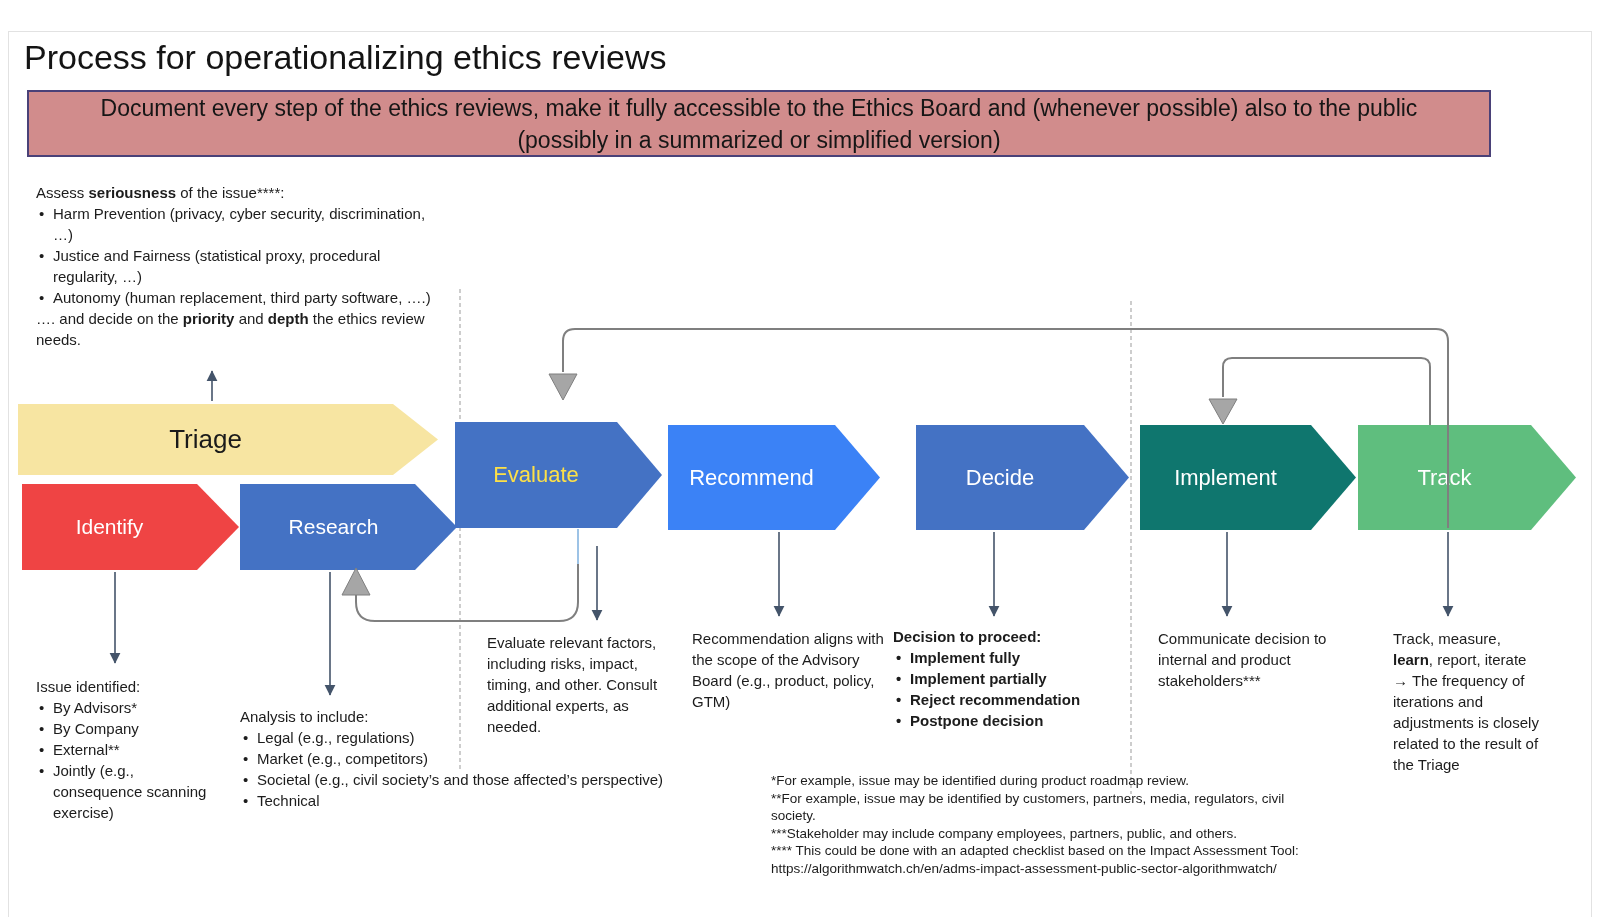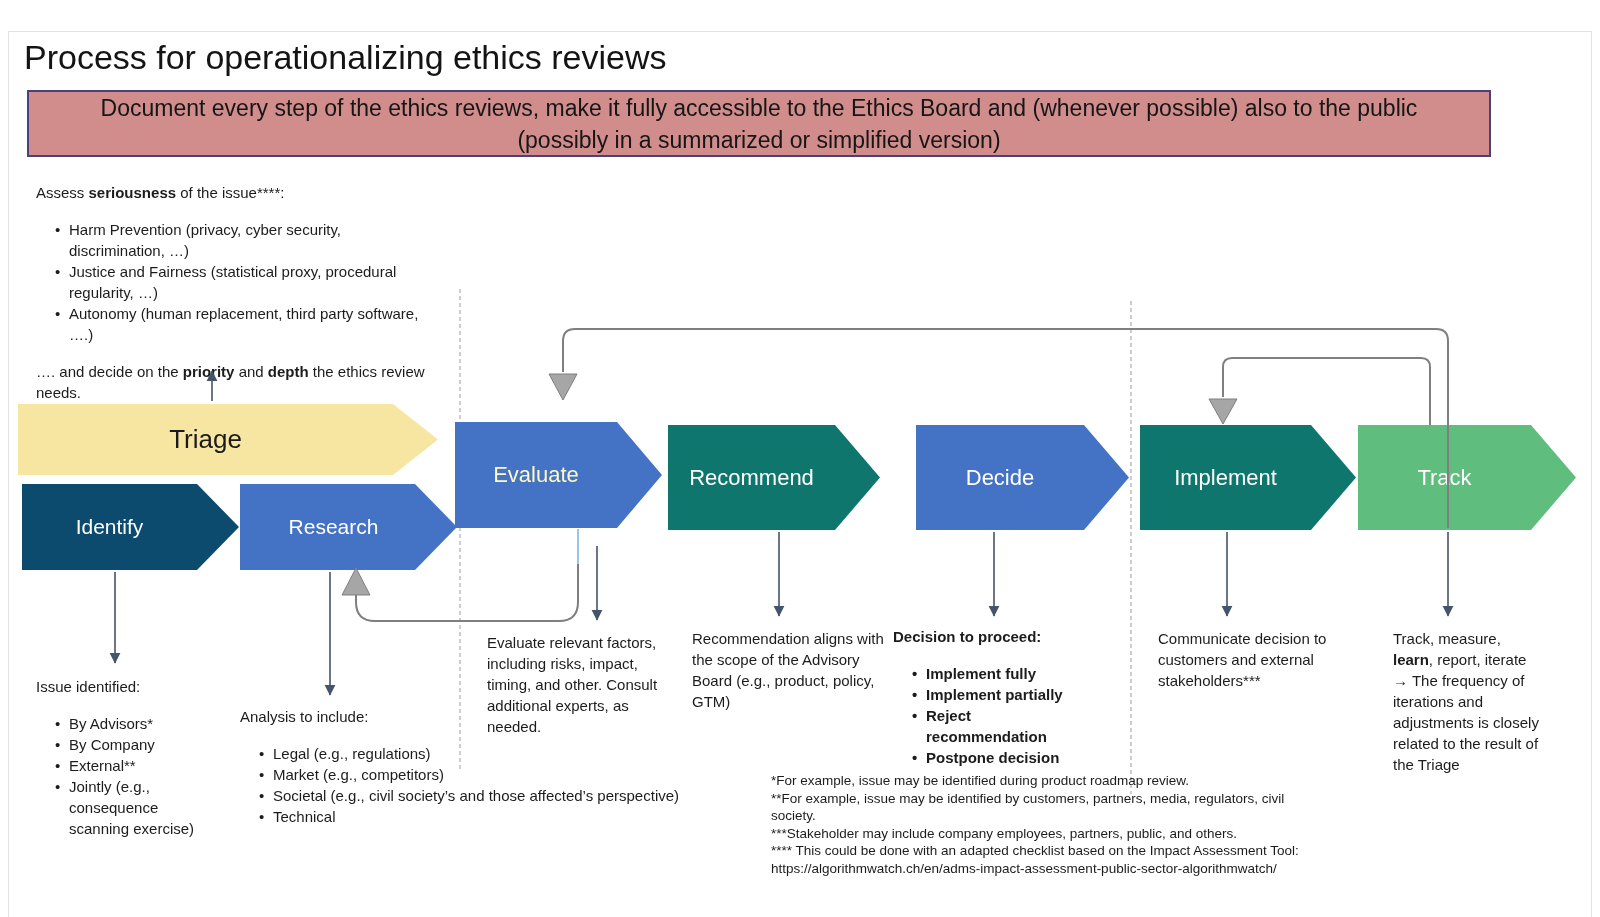--- a/index.html
+++ b/index.html
@@ -9,21 +9,21 @@
   .slide-frame{position:absolute;left:8px;top:31px;width:1582px;height:886px;
        border:1px solid #e2e2e2;background:#ffffff;}
   .page-title{position:absolute;left:24px;top:38px;font-size:34px;font-weight:400;
        color:#141414;letter-spacing:0;margin:0;}
   .banner{position:absolute;left:27px;top:90px;width:1464px;height:67px;
        background:#D18C8C;border:2px solid #4A4178;display:flex;align-items:center;
        justify-content:flex-end;text-align:center;font-size:23px;line-height:32px;
        color:#161616;padding:0 30px;box-sizing:border-box;}
   .note{position:absolute;font-size:15px;line-height:21px;color:#1c1c1c;}
   .note p{margin:0;}
-  .note ul{margin:16px;padding:0;list-style:none;}
+  .note ul{margin:0;padding:0;list-style:none;}
   .note li{position:relative;padding-left:17px;}
   .note li::before{content:"\2022";position:absolute;left:3px;}
   .assess-note{left:36px;top:182px;width:410px;}
   .issue-note{left:36px;top:676px;width:180px;}
   .analysis-note{left:240px;top:706px;width:520px;}
   .evaluate-note{left:487px;top:632px;width:172px;}
   .recommend-note{left:692px;top:628px;width:198px;}
   .decide-note{left:893px;top:626px;width:215px;font-weight:bold;}
   .implement-note{left:1158px;top:628px;width:196px;}
   .track-note{left:1393px;top:628px;width:150px;}
@@ -70,30 +70,30 @@
   </div>
 
   <svg class="overlay">
     <line x1="460" y1="289" x2="460" y2="771" stroke="#B3B3B3" stroke-width="1.3" stroke-dasharray="4 3"></line>
     <line x1="1131" y1="301" x2="1131" y2="794" stroke="#B3B3B3" stroke-width="1.3" stroke-dasharray="4 3"></line>
   </svg>
 
   <div class="step chev s-triage" style="background: rgb(247, 229, 162); color: rgb(26, 26, 26);">
       <span class="lbl">Triage</span>
     </div>
-  <div class="step chev-sm s-identify" style="background: #0c4a6e; color: rgb(255, 255, 255);">
+  <div class="step chev-sm s-identify" style="background: #ef4444; color: rgb(255, 255, 255);">
       <span class="lbl">Identify</span>
     </div>
   <div class="step chev-sm s-research" style="background: rgb(68, 114, 196); color: rgb(255, 255, 255); padding-left: 12px;">
       <span class="lbl">Research</span>
     </div>
-  <div class="step chev s-evaluate" style="background: rgb(68, 114, 196); color: #fef9c3;">
+  <div class="step chev s-evaluate" style="background: rgb(68, 114, 196); color: #fde047;">
       <span class="lbl">Evaluate</span>
     </div>
-  <div class="step chev s-recommend" style="background: #0f766e; color: rgb(255, 255, 255);">
+  <div class="step chev s-recommend" style="background: #3b82f6; color: rgb(255, 255, 255);">
       <span class="lbl">Recommend</span>
     </div>
   <div class="step chev s-decide" style="background: rgb(68, 114, 196); color: rgb(255, 255, 255);">
       <span class="lbl">Decide</span>
     </div>
   <div class="step chev s-implement" style="background: #0f766e; color: rgb(255, 255, 255);">
       <span class="lbl">Implement</span>
     </div>
   <div class="step chev s-track" style="background: rgb(95, 190, 126); color: rgb(255, 255, 255);">
       <span class="lbl">Track</span>
@@ -158,21 +158,21 @@
     <p>Decision to proceed:</p>
     <ul>
         <li>Implement fully</li>
         <li>Implement partially</li>
         <li>Reject recommendation</li>
         <li>Postpone decision</li>
       </ul>
   </div>
 
   <div class="note implement-note">
-    <p>Communicate decision to customers and external stakeholders***</p>
+    <p>Communicate decision to internal and product stakeholders***</p>
   </div>
 
   <div class="note track-note">
     <p><span>Track, measure, </span><b>learn</b><span>, report, iterate</span></p>
     <p>→ The frequency of iterations and adjustments is closely related to the result of the Triage</p>
   </div>
 
   <div class="footnotes">
 
   <div>*For example, issue may be identified during product roadmap review.</div>

